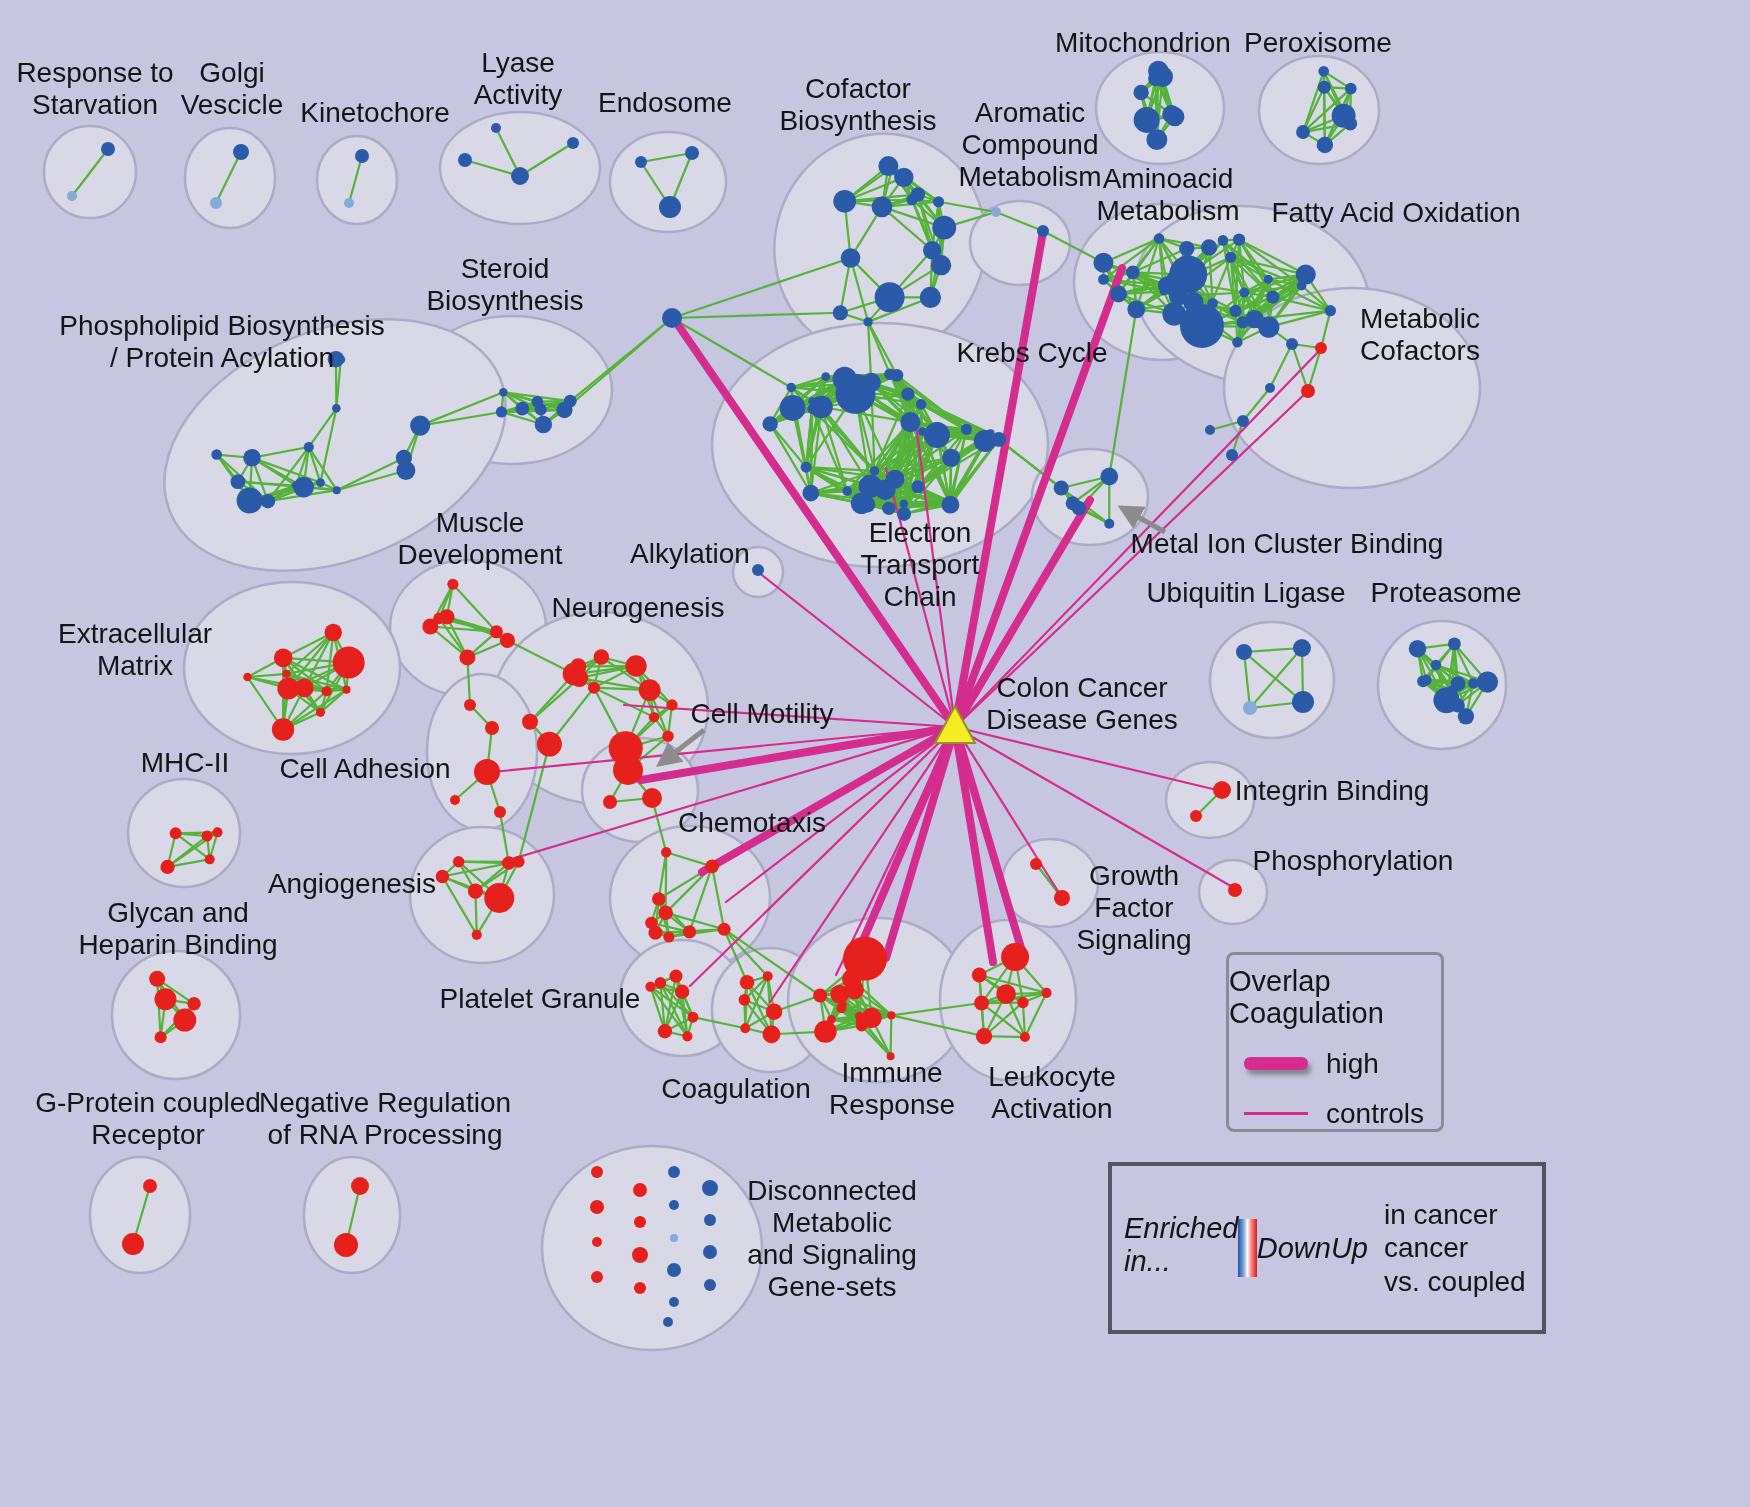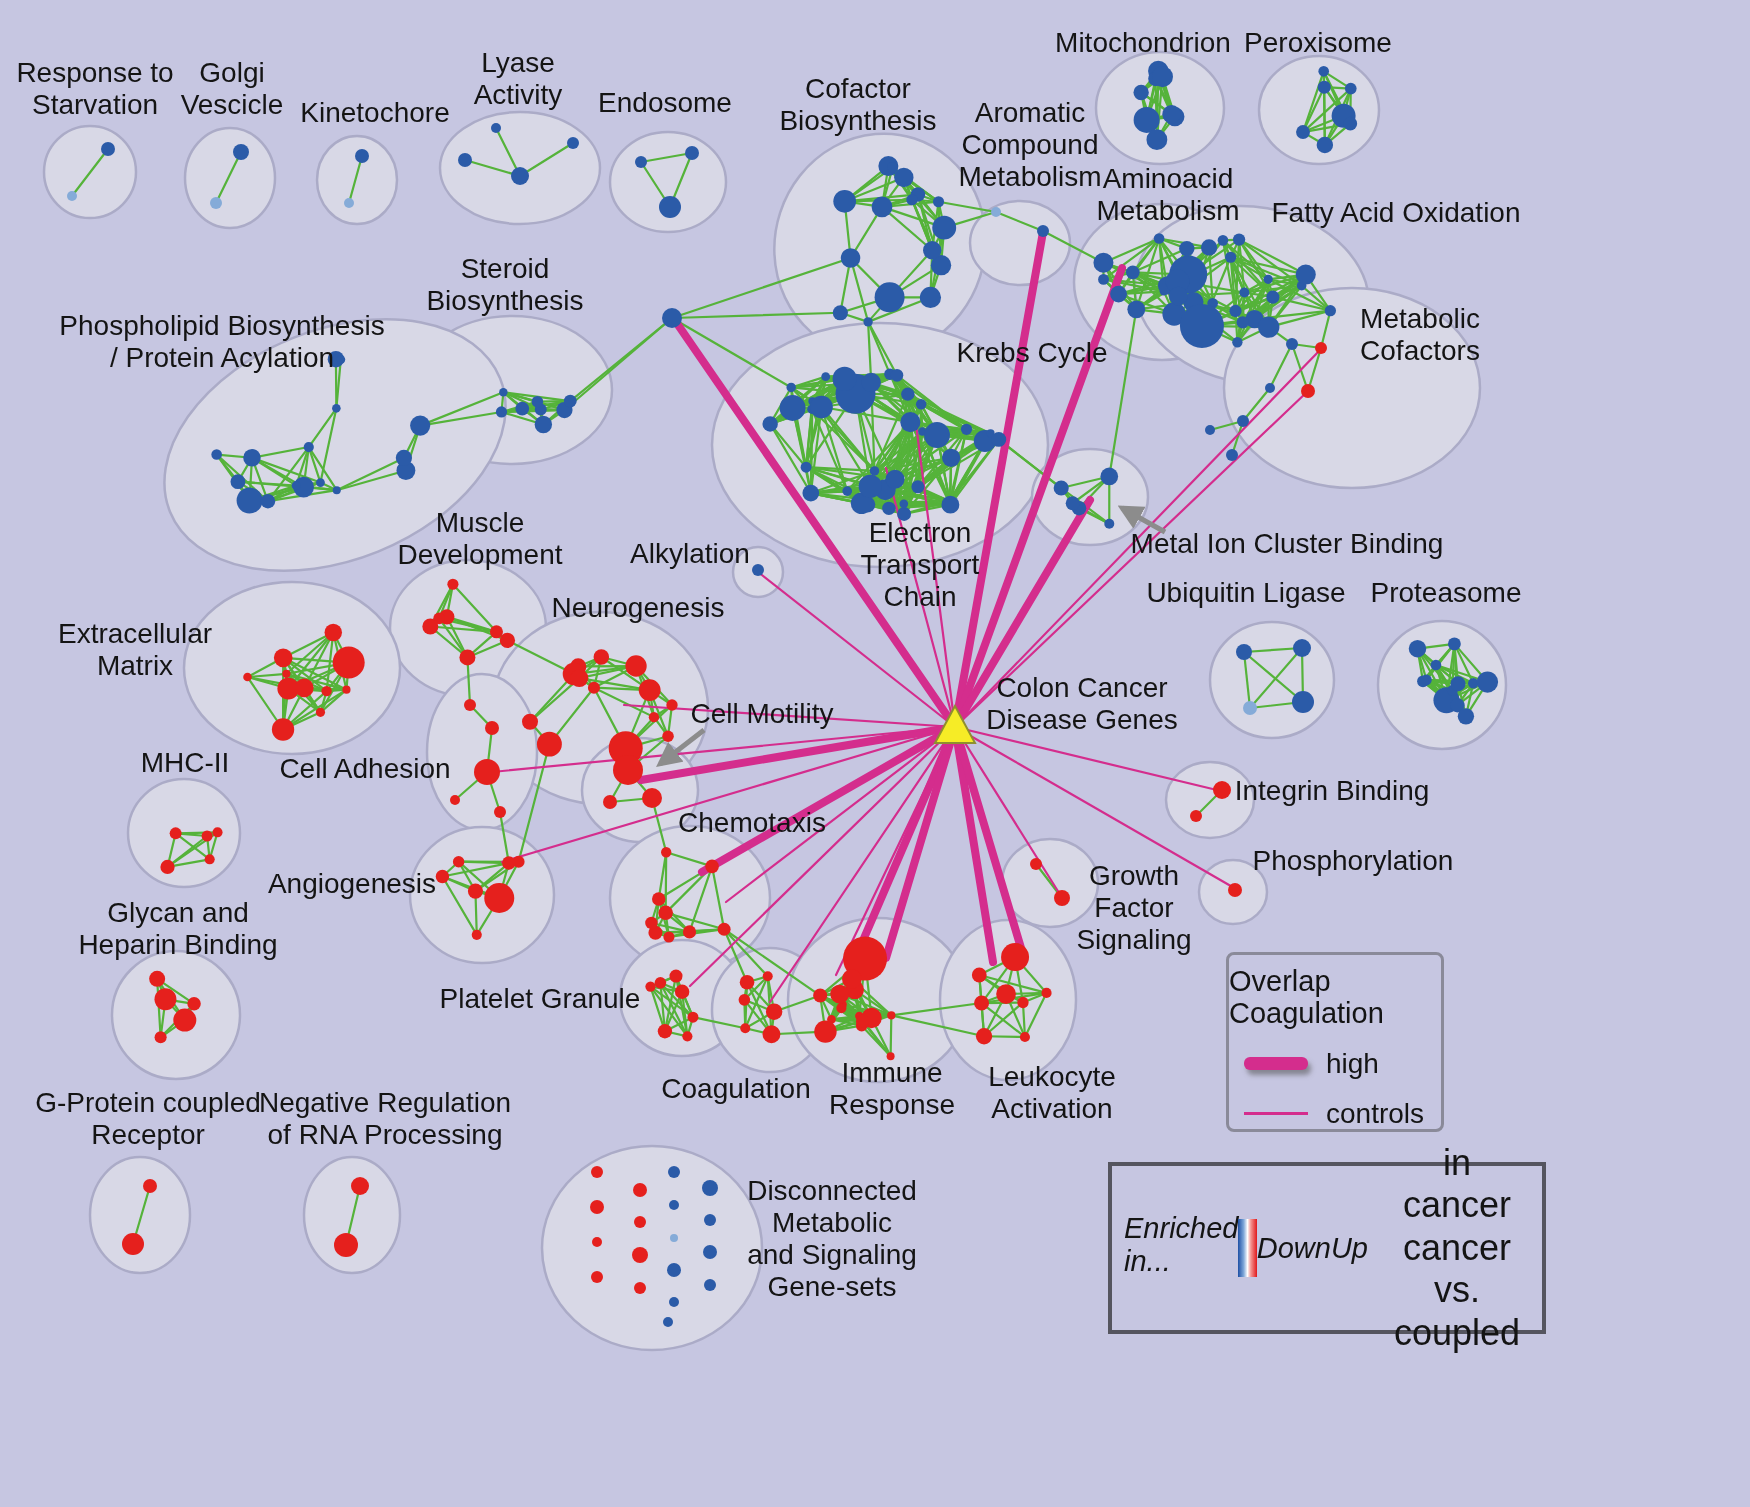--- a/index.html
+++ b/index.html
@@ -25,21 +25,21 @@
   .legend-enriched{
     position:absolute;left:1108px;top:1162px;width:438px;height:172px;
     border:4px solid #55555f;box-sizing:border-box;
     display:flex;align-items:center;gap:16px;padding:6px 12px;
   }
   .enriched-left{flex:0 0 auto;width:244px;display:flex;flex-direction:row;align-items:center;font-style:italic;}
   .enriched-title{font-size:29px;margin-bottom:6px;}
   .gradient-bar{width:226px;height:58px;
     background:linear-gradient(to right,#1d4fa4 0%,#7fa8d9 30%,#ffffff 50%,#f4938f 68%,#e0181c 100%);}
   .du-row{width:226px;display:flex;justify-content:space-between;font-size:29px;}
-  .enriched-note{font-size:36px;text-align:center;line-height:1.18;flex:1;}
+  .enriched-note{font-size:28px;line-height:1.18;flex:1;}
 </style>
 </head>
 <body>
 
 <div class="figure">
   <svg id="net" width="1750" height="1507" viewBox="0 0 1750 1507">
       <defs>
         <marker id="arrowhead" viewBox="0 0 10 10" refX="8" refY="5" markerWidth="5" markerHeight="5" orient="auto-start-reverse">
           <path d="M0,0 L10,5 L0,10 z" fill="#8c8c8c"></path>
         </marker>

